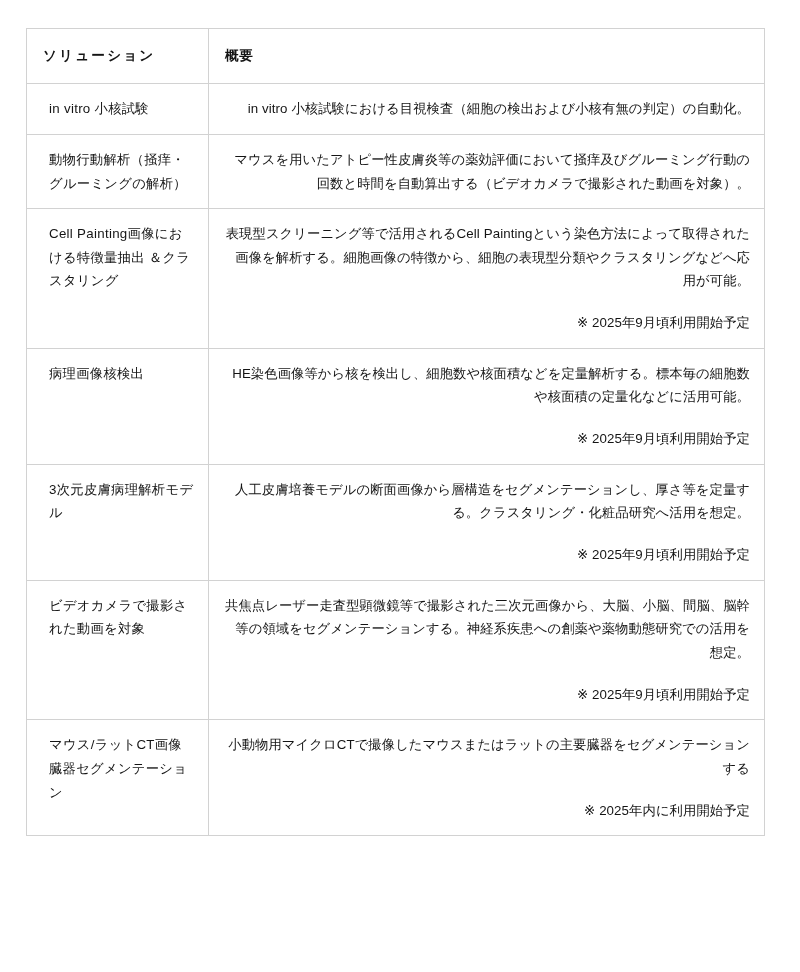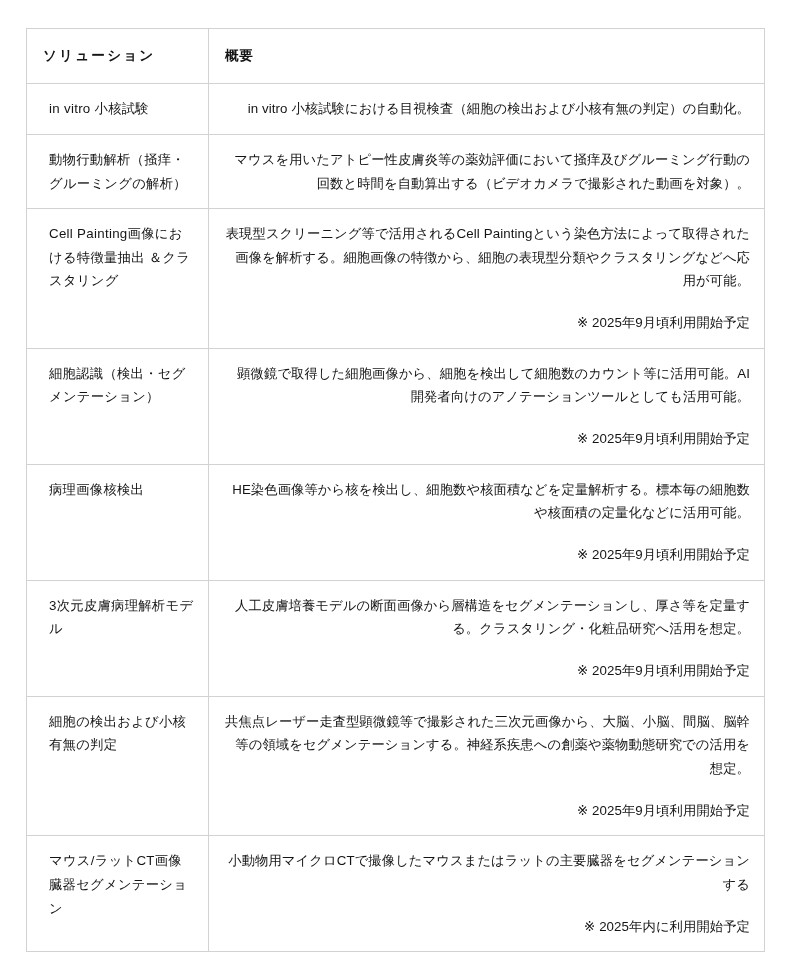--- a/index.html
+++ b/index.html
@@ -95,42 +95,35 @@
         </td>
       </tr>
       <tr>
         <td class="sol">Cell Painting画像における特徴量抽出 ＆クラスタリング</td>
         <td class="desc">
           <span>表現型スクリーニング等で活用されるCell Paintingという染色方法によって取得された画像を解析する。細胞画像の特徴から、細胞の表現型分類やクラスタリングなどへ応用が可能。</span>
           <span class="note">※ 2025年9月頃利用開始予定</span>
         </td>
       </tr>
       <tr>
-        <td class="sol">細胞認識（検出・セグメンテーション）</td>
-        <td class="desc">
-          <span>顕微鏡で取得した細胞画像から、細胞を検出して細胞数のカウント等に活用可能。AI開発者向けのアノテーションツールとしても活用可能。</span>
-          <span class="note">※ 2025年9月頃利用開始予定</span>
-        </td>
-      </tr>
-      <tr>
         <td class="sol">病理画像核検出</td>
         <td class="desc">
           <span>HE染色画像等から核を検出し、細胞数や核面積などを定量解析する。標本毎の細胞数や核面積の定量化などに活用可能。</span>
           <span class="note">※ 2025年9月頃利用開始予定</span>
         </td>
       </tr>
       <tr>
         <td class="sol">3次元皮膚病理解析モデル</td>
         <td class="desc">
           <span>人工皮膚培養モデルの断面画像から層構造をセグメンテーションし、厚さ等を定量する。クラスタリング・化粧品研究へ活用を想定。</span>
           <span class="note">※ 2025年9月頃利用開始予定</span>
         </td>
       </tr>
       <tr>
-        <td class="sol">細胞の検出および小核有無の判定</td>
+        <td class="sol">ビデオカメラで撮影された動画を対象</td>
         <td class="desc">
           <span>共焦点レーザー走査型顕微鏡等で撮影された三次元画像から、大脳、小脳、間脳、脳幹等の領域をセグメンテーションする。神経系疾患への創薬や薬物動態研究での活用を想定。</span>
           <span class="note">※ 2025年9月頃利用開始予定</span>
         </td>
       </tr>
       <tr>
         <td class="sol">マウス/ラットCT画像 臓器セグメンテーション</td>
         <td class="desc">
           <span>小動物用マイクロCTで撮像したマウスまたはラットの主要臓器をセグメンテーションする</span>
           <span class="note">※ 2025年内に利用開始予定</span>

